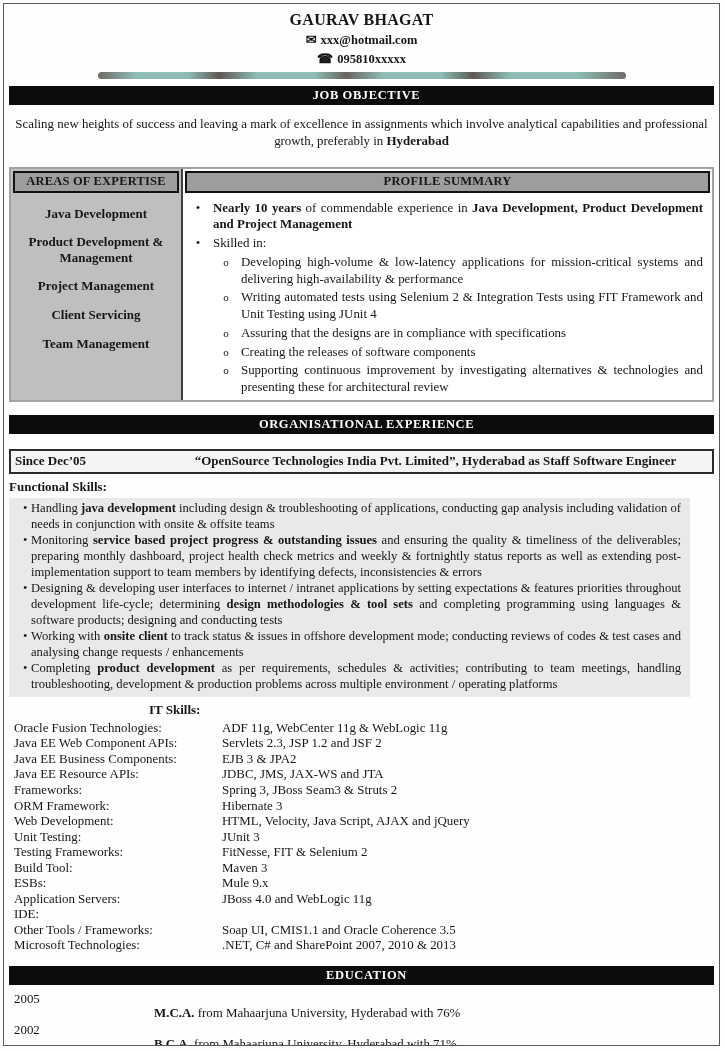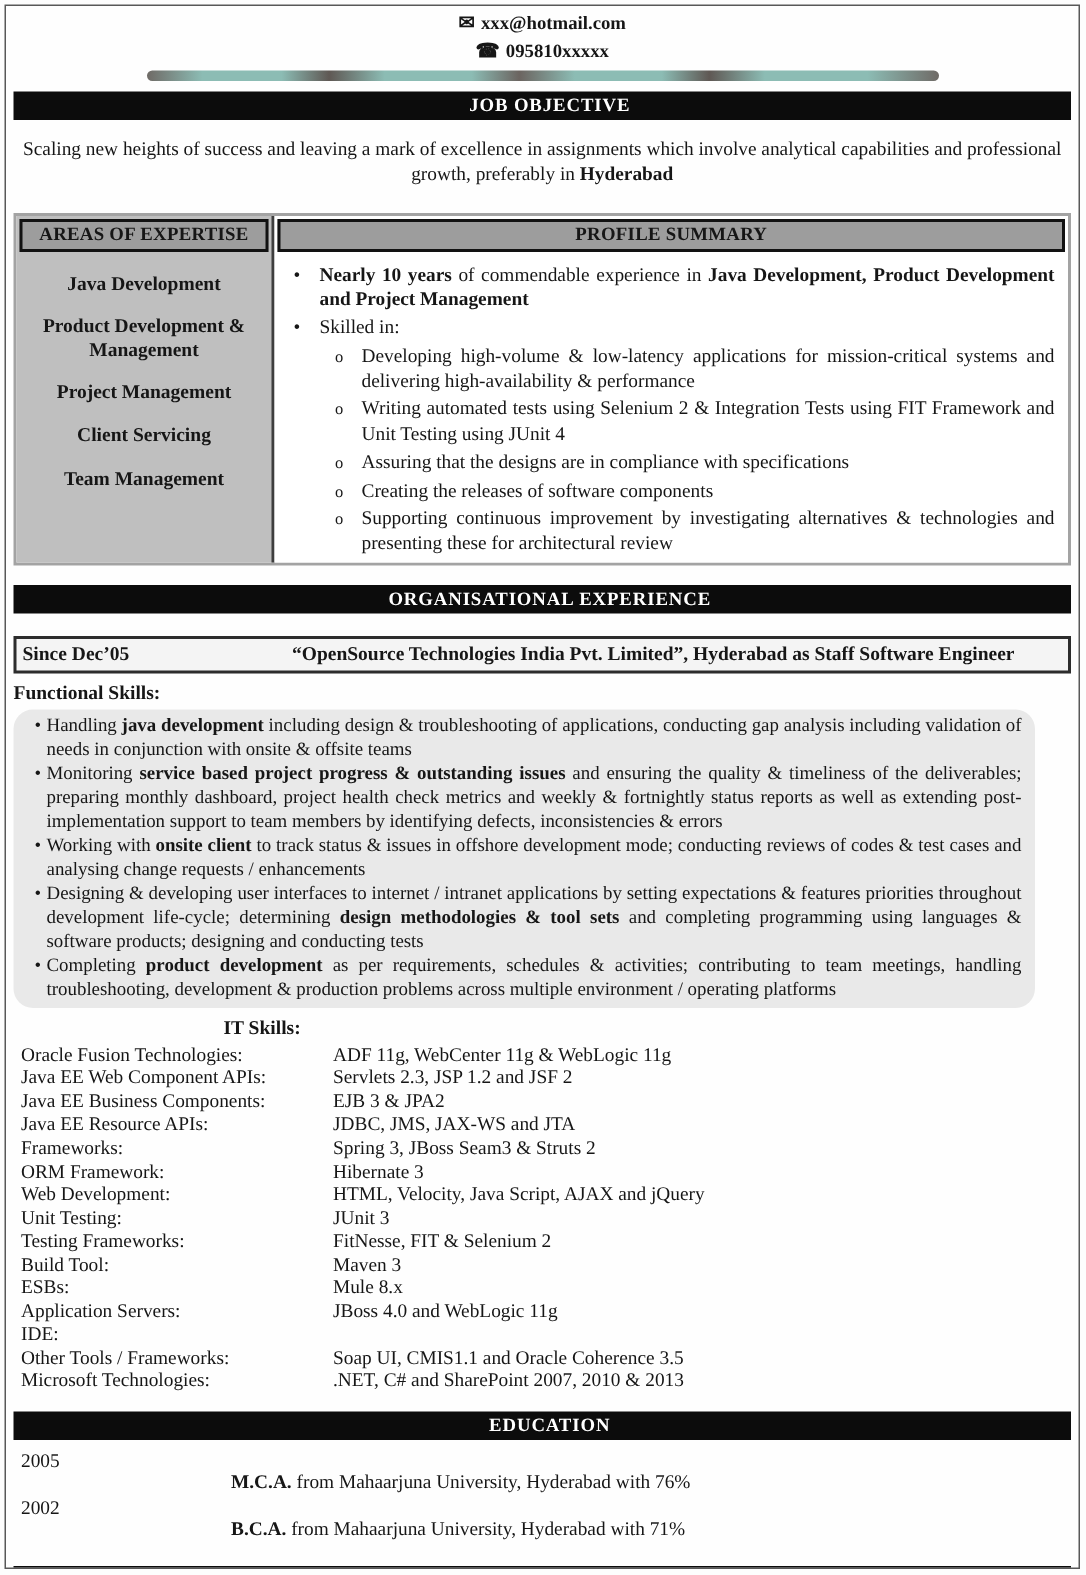--- a/index.html
+++ b/index.html
@@ -52,21 +52,21 @@
   .since-row {
     margin-top:15px; border:2px solid #2c2c2c; background:#f4f4f4;
     display:flex; font-weight:bold; font-size:13px; padding:2px 4px 3px;
   }
   .since-label { width:148px; }
   .since-title { flex:1; text-align:center; }
   .sub-heading { margin-top:5px; text-align:left; font-weight:bold; font-size:13px; }
   .sub-heading.func { padding-right:80px; }
   .sub-heading.it { padding-left:140px; }
   
-  .func-block { margin:3px 24px 0 0; background:#e9e9e9; padding:3px 0 4px;border-radius:13px; }
+  .func-block { margin:3px 24px 0 0; background:#e9e9e9; padding:3px 0 4px; }
   .fb { display:flex; font-size:12.6px; line-height:1.27; }
   .fb .m { flex:0 0 auto; width:22px; padding-left:14px; }
   .fb .m::before { content:"\2022"; }
   .fb .t { flex:1; text-align:justify; padding-right:9px; }
   
   .it-table { margin-top:3px; }
   .it-row { display:flex; font-size:12.9px; line-height:1.205; }
   .it-label { width:213px; padding-left:5px; }
   .it-value { flex:1; }
   
@@ -75,20 +75,21 @@
   .kv-key { width:145px; padding-left:5px; }
   .kv-val { flex:1;margin-top:14px; }
   b { font-weight:bold; }
 </style>
 </head>
 <body>
 
 <div class="page">
 
   <div class="hdr">
+    <div class="name">GAURAV BHAGAT</div>
     <div class="contact">
       <span class="glyph">✉</span><span>xxx@hotmail.com</span>
     </div>
     <div class="contact">
       <span class="glyph">☎</span><span>095810xxxxx</span>
     </div>
     <div class="deco-bar"></div>
   </div>
 
   <div class="bar">JOB OBJECTIVE</div>
@@ -150,25 +151,25 @@
     <div class="fb">
         <span class="m"></span>
         <span class="t"><span>Handling </span><b>java development</b><span> including design &amp; troubleshooting of applications, conducting gap analysis including validation of needs in conjunction with onsite &amp; offsite teams</span></span>
       </div>
     <div class="fb">
         <span class="m"></span>
         <span class="t"><span>Monitoring </span><b>service based project progress &amp; outstanding issues</b><span> and ensuring the quality &amp; timeliness of the deliverables; preparing monthly dashboard, project health check metrics and weekly &amp; fortnightly status reports as well as extending post-implementation support to team members by identifying defects, inconsistencies &amp; errors</span></span>
       </div>
     <div class="fb">
         <span class="m"></span>
+        <span class="t"><span>Designing &amp; developing user interfaces to internet / intranet applications by setting expectations &amp; features priorities throughout development life-cycle; determining </span><b>design methodologies &amp; tool sets</b><span> and completing programming using languages &amp; software products; designing and conducting tests</span></span>
+      </div>
+    <div class="fb">
+        <span class="m"></span>
         <span class="t"><span>Working with </span><b>onsite client</b><span> to track status &amp; issues in offshore development mode; conducting reviews of codes &amp; test cases and analysing change requests / enhancements</span></span>
-      </div>
-    <div class="fb">
-        <span class="m"></span>
-        <span class="t"><span>Designing &amp; developing user interfaces to internet / intranet applications by setting expectations &amp; features priorities throughout development life-cycle; determining </span><b>design methodologies &amp; tool sets</b><span> and completing programming using languages &amp; software products; designing and conducting tests</span></span>
       </div>
     <div class="fb">
         <span class="m"></span>
         <span class="t"><span>Completing </span><b>product development</b><span> as per requirements, schedules &amp; activities; contributing to team meetings, handling troubleshooting, development &amp; production problems across multiple environment / operating platforms</span></span>
       </div>
   </div>
 
   <div class="sub-heading it">IT Skills:</div>
   <div class="it-table">
     <div class="it-row">
@@ -206,21 +207,21 @@
     <div class="it-row">
         <span class="it-label">Testing Frameworks:</span>
         <span class="it-value">FitNesse, FIT &amp; Selenium 2</span>
       </div>
     <div class="it-row">
         <span class="it-label">Build Tool:</span>
         <span class="it-value">Maven 3</span>
       </div>
     <div class="it-row">
         <span class="it-label">ESBs:</span>
-        <span class="it-value">Mule 8.x</span>
+        <span class="it-value">Mule 9.x</span>
       </div>
     <div class="it-row">
         <span class="it-label">Application Servers:</span>
         <span class="it-value">JBoss 4.0 and WebLogic 11g</span>
       </div>
     <div class="it-row">
         <span class="it-label">IDE:</span>
       </div>
     <div class="it-row">
         <span class="it-label">Other Tools / Frameworks:</span>

